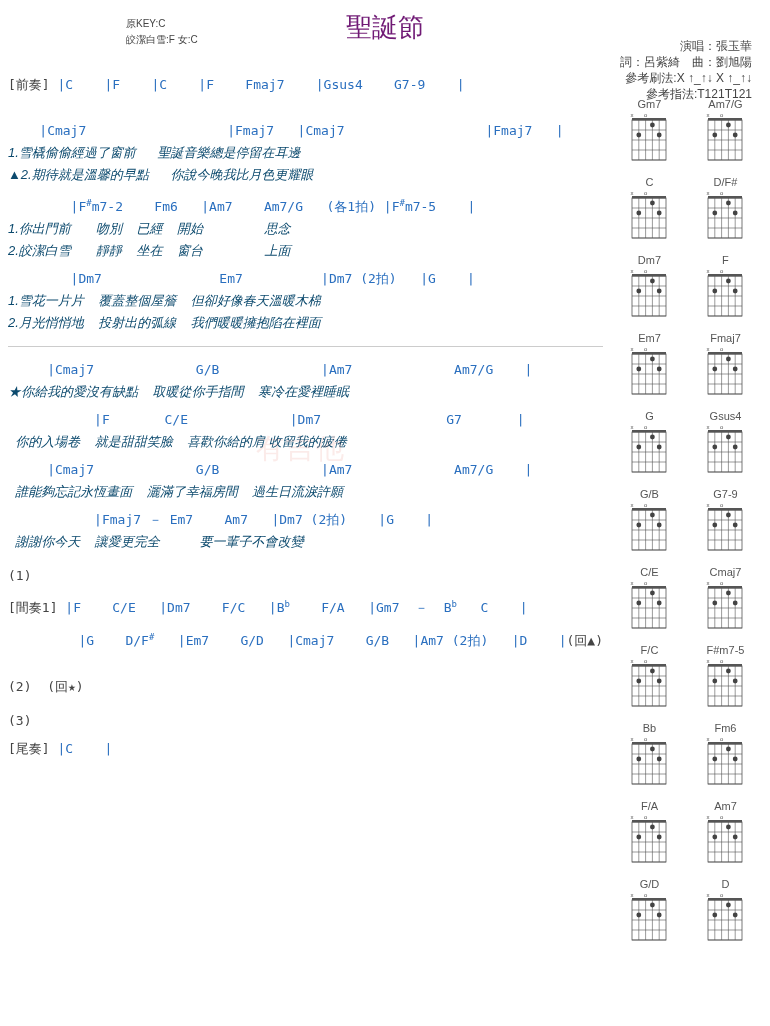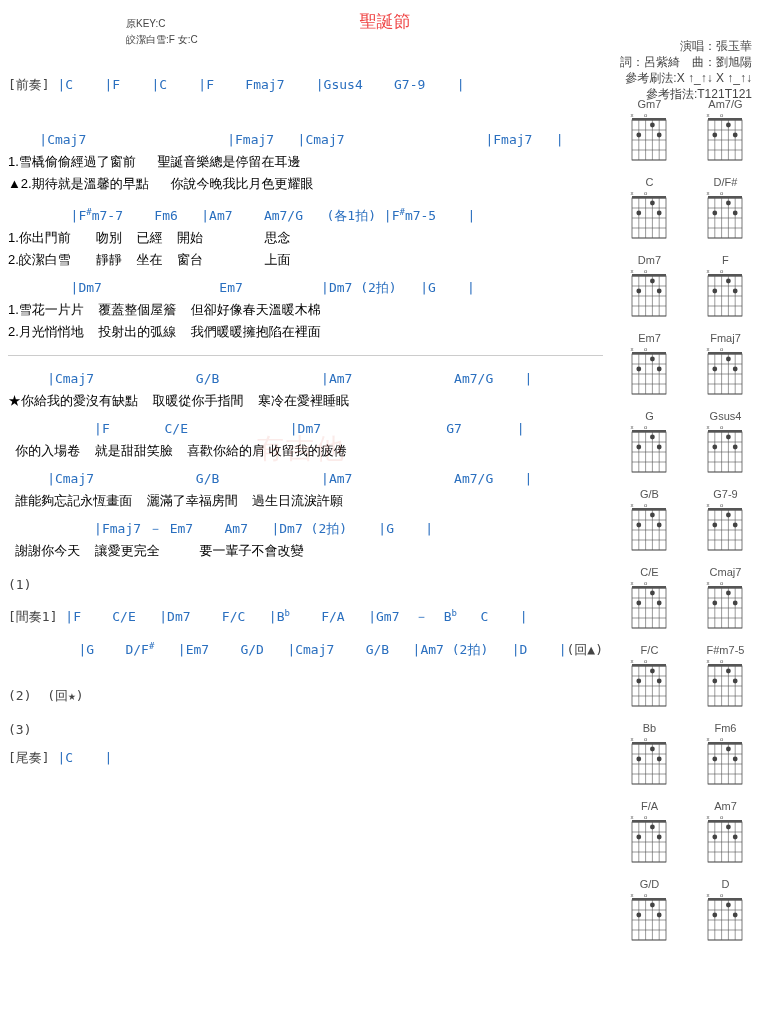--- a/index.html
+++ b/index.html
@@ -11,22 +11,22 @@
     background: #fff;
     width: 754px;
     position: relative;
   }
   .header {
     position: relative;
     height: 60px;
   }
   .title {
     text-align: center;
-    font-size: 17px;
-    color: #ef4444;
+    font-size: 26px;
+    color: #701a75;
     position: absolute;
     left: 0; right: 0; top: 2px;
   }
   .keyinfo {
     position: absolute;
     left: 118px;
     top: 8px;
     font-size: 10px;
     line-height: 16px;
   }
@@ -54,21 +54,22 @@
     vertical-align: super;
   }
   .sect { color: #444; }
   .row {
     white-space: pre;
     margin-top: 6px;
     font-family: "Microsoft JhengHei","PingFang TC",monospace;
   }
   .lyrics {
     white-space: pre;
-    color: #000000;
+    color: #0c4a6e;
+    font-style: italic;
   }
   .diagrams {
     width: 150px;
     display: flex;
     flex-wrap: wrap;
     gap: 10px 18px;
     justify-content: center;
     padding-top: 30px;
   }
   .diag {
@@ -107,25 +108,25 @@
   </div>
 </div>
 
 <div class="watermark">有吉他</div>
 
 <div class="page">
 <div class="main">
 
 <div class="row"><span class="sect">[前奏]</span> <span class="chord">|C    |F    |C    |F    Fmaj7    |Gsus4    G7-9    |</span></div>
 
-<div class="row chord" style="margin-top:33px">    |Cmaj7                  |Fmaj7   |Cmaj7                  |Fmaj7   |</div>
+<div class="row chord" style="margin-top:24px">    |Cmaj7                  |Fmaj7   |Cmaj7                  |Fmaj7   |</div>
 <div class="lyrics">1.雪橇偷偷經過了窗前      聖誕音樂總是停留在耳邊</div>
 <div class="lyrics">▲2.期待就是溫馨的早點      你說今晚我比月色更耀眼</div>
 
-<div class="row"><span class="chord">        |F</span><span class="chord sup">#</span><span class="chord">m7-7    Fm6   |Am7    Am7/G   (各1拍) |F</span><span class="chord sup">#</span><span class="chord">m7-5    |</span></div>
+<div class="row"><span class="chord">        |F</span><span class="chord sup">#</span><span class="chord">m7-2    Fm6   |Am7    Am7/G   (各1拍) |F</span><span class="chord sup">#</span><span class="chord">m7-5    |</span></div>
 <div class="lyrics">1.你出門前       吻別    已經    開始                 思念</div>
 <div class="lyrics">2.皎潔白雪       靜靜    坐在    窗台                 上面</div>
 
 <div class="row chord">        |Dm7               Em7          |Dm7 (2拍)   |G    |</div>
 <div class="lyrics">1.雪花一片片    覆蓋整個屋簷    但卻好像春天溫暖木棉</div>
 <div class="lyrics">2.月光悄悄地    投射出的弧線    我們暖暖擁抱陷在裡面</div>
 
 <hr>
 
 <div class="row chord">     |Cmaj7             G/B             |Am7             Am7/G    |</div>

